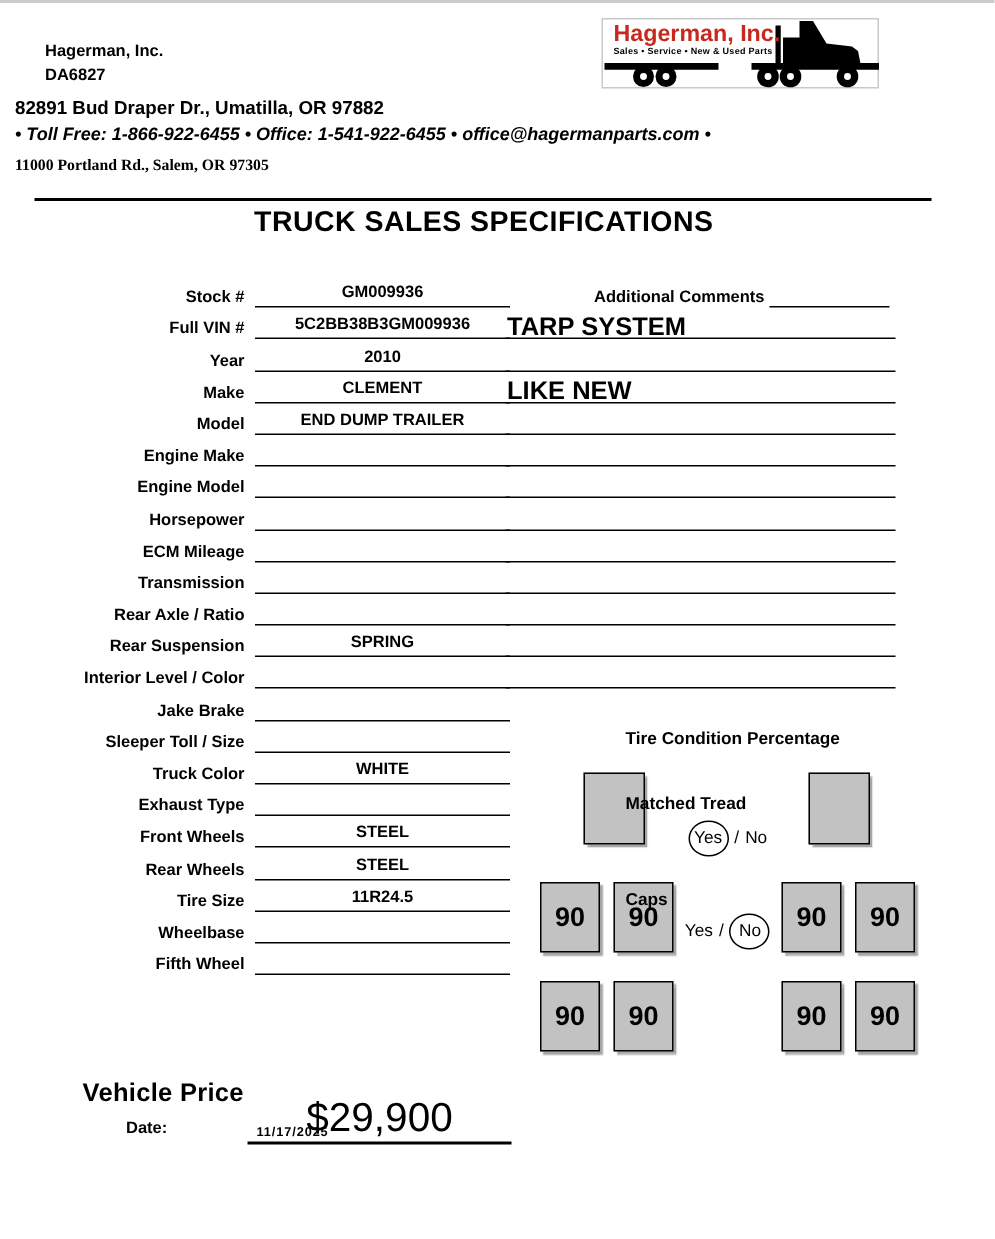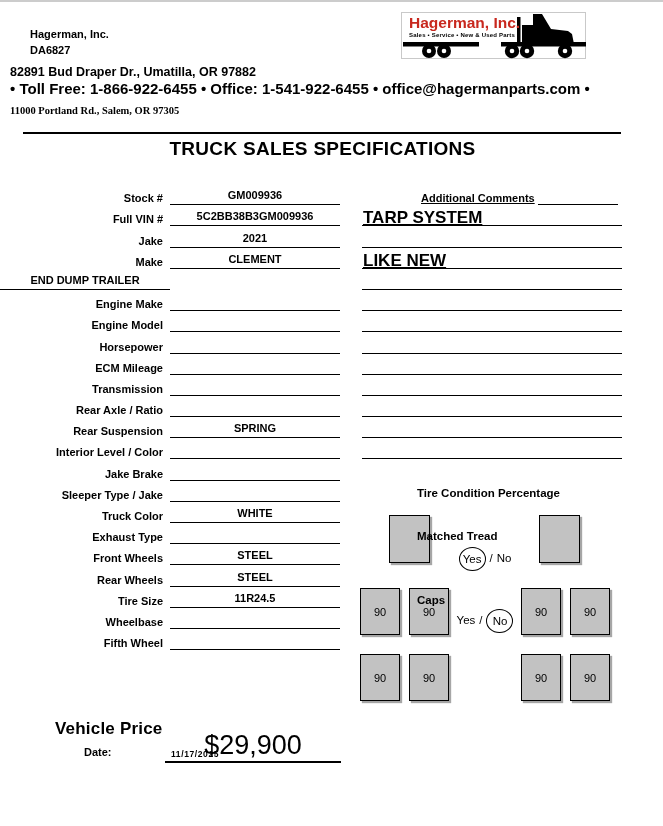--- a/index.html
+++ b/index.html
@@ -11,46 +11,46 @@
 
   
   .company{position:absolute;left:30px;top:26px;font-size:11px;font-weight:700;line-height:16px;}
   .logo{position:absolute;left:398px;top:4px;width:192px;height:56px;}
   .logo svg{position:absolute;left:0;top:0;}
   .logo-textbox{position:absolute;left:11px;top:11px;width:124px;}
   .logo-title{color:#c8281e;font-weight:700;font-size:15.5px;line-height:16px;white-space:nowrap;}
   .logo-tagline{font-size:6px;font-weight:700;letter-spacing:0.2px;white-space:nowrap;margin-top:1px;}
   .hdr-center{position:absolute;left:10px;top:64px;width:625px;font-weight:700;}
   .hdr-l1{font-size:12.5px;line-height:16px;}
-  .hdr-l2{font-size:15px;line-height:16px;margin-top:1px;}
+  .hdr-l2{font-size:12px;line-height:16px;margin-top:1px;font-style:italic;}
   .hdr-l3{font-size:10.5px;line-height:13px;margin-top:7px;font-family:Liberation Serif, serif;}
   .hdr-l4{font-size:10.5px;line-height:13px;margin-top:4px;}
   .rule{position:absolute;left:23px;top:132px;width:598px;border-top:2px solid #000;}
   .doc-title{position:absolute;left:10px;top:138px;width:625px;text-align:center;font-size:19px;font-weight:700;letter-spacing:0.3px;}
 
   
   .fields{position:absolute;left:0;top:184px;}
   .frow{display:flex;height:21.2px;align-items:flex-end;}
   .flabel{width:163px;text-align:right;padding-right:7px;font-weight:700;font-size:11px;line-height:13px;white-space:nowrap;}
   .fline{width:170px;border-bottom:1px solid #000;text-align:center;font-weight:700;font-size:11px;line-height:13px;height:15px;}
 
   
-  .comments{position:absolute;left:362px;top:184px;width:260px;text-decoration:underline;}
+  .comments{position:absolute;left:337px;top:184px;width:260px;}
   .chead{display:flex;height:21.2px;align-items:flex-end;font-weight:700;font-size:11px;line-height:14px;}
   .chead .clabel{margin-left:59px;white-space:nowrap;}
   .chead .cshort{width:80px;margin-left:3px;border-bottom:1px solid #000;height:14px;}
   .cline{height:21.2px;border-bottom:1px solid #000;font-weight:700;font-size:17px;line-height:14px;
          display:flex;align-items:flex-end;padding-left:1px;box-sizing:border-box;}
 
   
   .tires{position:absolute;left:357px;top:487px;width:263px;height:235px;}
   .tires-title{position:absolute;left:0;top:0;width:100%;text-align:center;font-weight:700;font-size:11.5px;}
   .tbox{position:absolute;width:38px;height:45px;background:#c2c2c2;border:1px solid #000;
         box-shadow:2px 2px 1px rgba(0,0,0,0.35);
-        display:flex;align-items:center;justify-content:center;font-weight:400;font-size:11px;}
+        display:flex;align-items:center;justify-content:center;font-weight:700;font-size:18px;}
   .tbox.front{width:39px;height:46px;}
   .tlabel{position:absolute;left:60px;width:136px;text-align:left;font-weight:700;font-size:11.5px;}
   .yesno{position:absolute;left:60px;width:136px;text-align:center;font-weight:400;font-size:11.5px;}
   .circled{display:inline-flex;align-items:center;justify-content:center;width:27px;height:24px;
            border:1.3px solid #000;border-radius:50%;vertical-align:middle;box-sizing:border-box;}
   .sep{margin:0 4px;}
 
   
   .price-label{position:absolute;left:55px;top:719px;font-size:17px;font-weight:700;letter-spacing:0.2px;}
   .price-line{position:absolute;left:165px;top:711px;width:176px;height:32px;border-bottom:2px solid #000;
@@ -109,28 +109,29 @@
 <div class="fields">
   <div class="frow">
       <div class="flabel">Stock #</div>
       <div class="fline">GM009936</div>
     </div>
   <div class="frow">
       <div class="flabel">Full VIN #</div>
       <div class="fline">5C2BB38B3GM009936</div>
     </div>
   <div class="frow">
-      <div class="flabel">Jake</div>
-      <div class="fline">2021</div>
+      <div class="flabel">Year</div>
+      <div class="fline">2010</div>
     </div>
   <div class="frow">
       <div class="flabel">Make</div>
       <div class="fline">CLEMENT</div>
     </div>
   <div class="frow">
+      <div class="flabel">Model</div>
       <div class="fline">END DUMP TRAILER</div>
     </div>
   <div class="frow">
       <div class="flabel">Engine Make</div>
       <div class="fline"></div>
     </div>
   <div class="frow">
       <div class="flabel">Engine Model</div>
       <div class="fline"></div>
     </div>
@@ -156,21 +157,21 @@
     </div>
   <div class="frow">
       <div class="flabel">Interior Level / Color</div>
       <div class="fline"></div>
     </div>
   <div class="frow">
       <div class="flabel">Jake Brake</div>
       <div class="fline"></div>
     </div>
   <div class="frow">
-      <div class="flabel">Sleeper Type / Jake</div>
+      <div class="flabel">Sleeper Toll / Size</div>
       <div class="fline"></div>
     </div>
   <div class="frow">
       <div class="flabel">Truck Color</div>
       <div class="fline">WHITE</div>
     </div>
   <div class="frow">
       <div class="flabel">Exhaust Type</div>
       <div class="fline"></div>
     </div>

